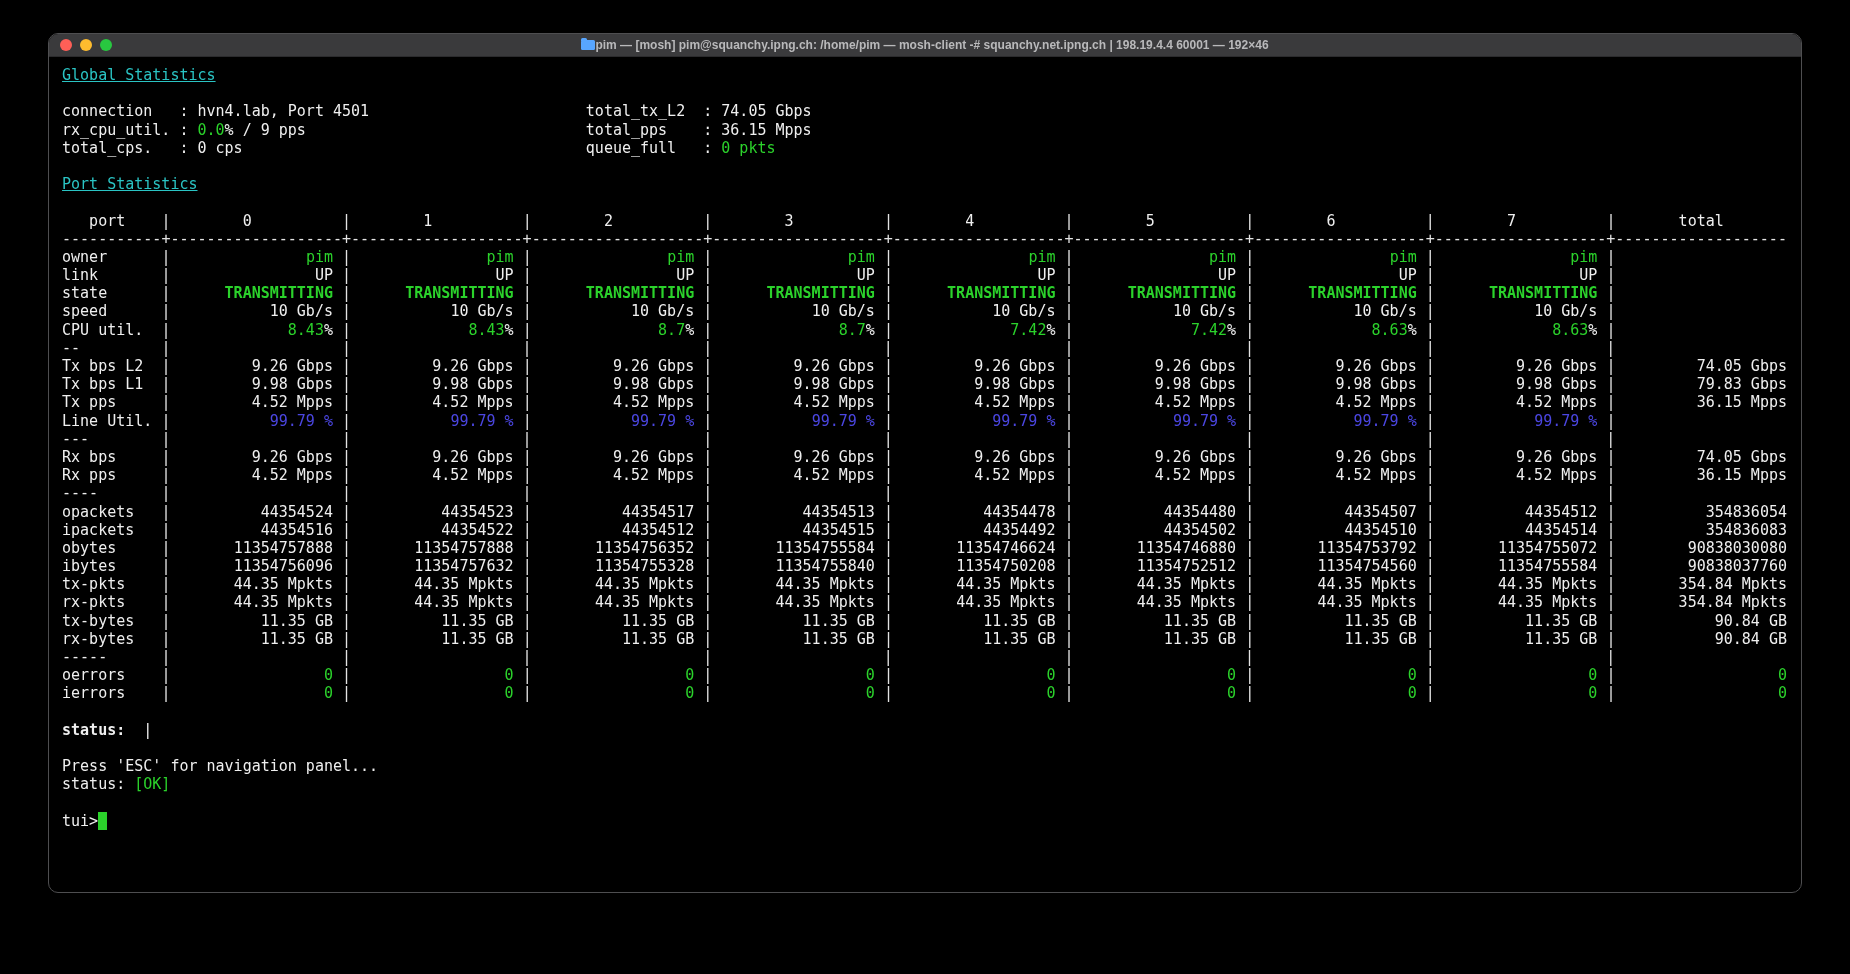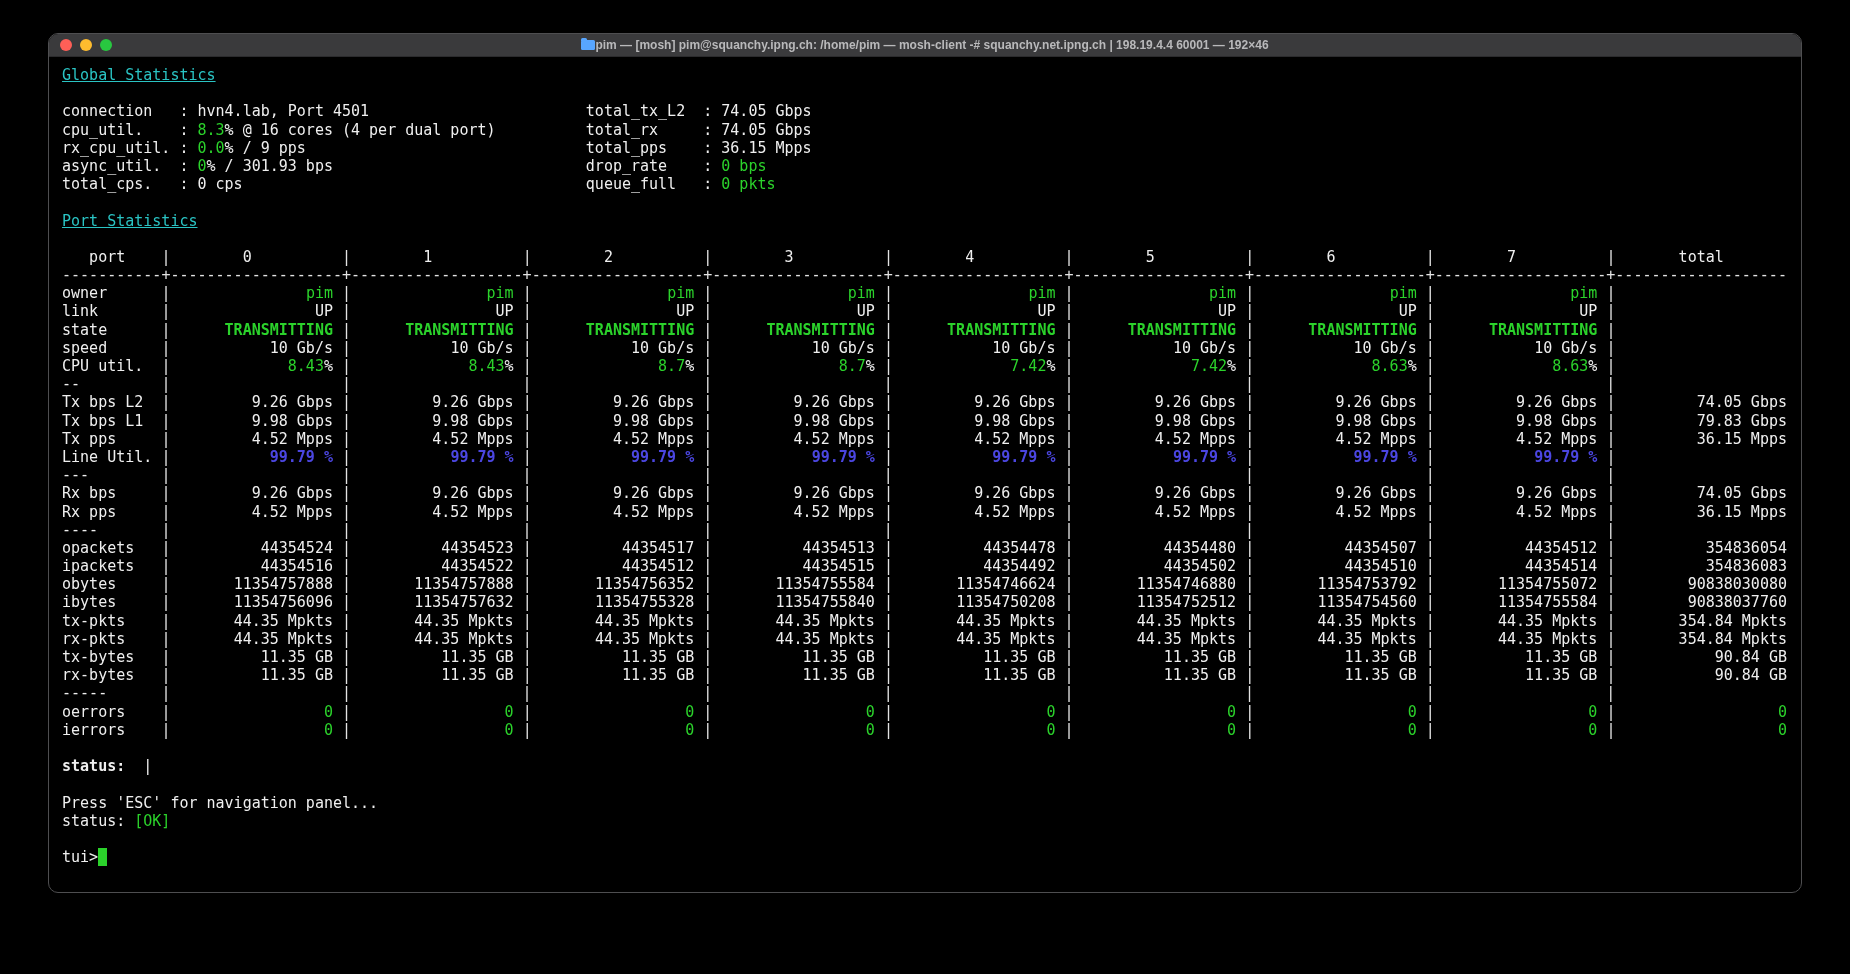--- a/index.html
+++ b/index.html
@@ -22,21 +22,21 @@
                display:inline-block;flex:0 0 auto;}
   .folder-icon:before{content:"";position:absolute;left:0;top:-2px;width:6px;height:3px;
                background:#58a6ff;border-radius:1.5px 1.5px 0 0;}
   .terminal{position:relative;height:854px;padding:9px 0 0 4px;box-sizing:border-box;
             font-size:15px;color:#efefef;}
   .line{height:18.2px;line-height:18.2px;white-space:pre;overflow:hidden;}
   .line span{white-space:pre;}
   .hd{color:#2ac4c4;text-decoration:underline;}
   .g{color:#2bd22b;}
   .gb{color:#2bd22b;font-weight:bold;}
-  .bl{color:#4b46e1;font-weight:bold;}
+  .bl{color:#4b46e1;font-weight:normal;}
   .p{color:#e3e3e3;}
   .b{font-weight:bold;}
   .cursor{background:#2bd22b;color:#2bd22b;}
   .tmux{position:absolute;left:0;right:0;bottom:0;height:19px;line-height:19px;background:#4c1d95;
         display:flex;justify-content:space-between;white-space:pre;font-size:12px;}
   .tmux-left{color:#eeeeee;}
   .tmux-right{color:#e3d52a;padding-right:20px;}
 </style>
 </head>
 <body>
@@ -52,23 +52,21 @@
       <div class="titlewrap">
         <span class="folder-icon"></span>
         <span>pim — [mosh] pim@squanchy.ipng.ch: /home/pim — mosh-client -# squanchy.net.ipng.ch | 198.19.4.4 60001 — 192×46</span>
       </div>
     </div>
     <div class="terminal">
       <div id="lines">
           <div class="line"><span> </span><span class="hd">Global Statistics</span></div>
           <div class="line"></div>
           <div class="line"><span> connection   : </span><span>hvn4.lab, Port 4501</span><span>                        </span><span>total_tx_L2  : </span><span>74.05 Gbps</span></div>
-          <div class="line"><span> cpu_util.    : </span><span class="g">8.3</span><span>% @ 16 cores (4 per dual port)</span><span>          </span><span>total_rx     : </span><span>74.05 Gbps</span></div>
           <div class="line"><span> rx_cpu_util. : </span><span class="g">0.0</span><span>% / 9 pps</span><span>                               </span><span>total_pps    : </span><span>36.15 Mpps</span></div>
-          <div class="line"><span> async_util.  : </span><span class="g">0</span><span>% / 301.93 bps</span><span>                            </span><span>drop_rate    : </span><span class="g">0 bps</span></div>
           <div class="line"><span> total_cps.   : </span><span>0 cps</span><span>                                      </span><span>queue_full   : </span><span class="g">0 pkts</span></div>
           <div class="line"></div>
           <div class="line"><span> </span><span class="hd">Port Statistics</span></div>
           <div class="line"></div>
           <div class="line"><span>    port    </span><span class="p">|</span><span>        0          </span><span class="p">|</span><span>        1          </span><span class="p">|</span><span>        2          </span><span class="p">|</span><span>        3          </span><span class="p">|</span><span>        4          </span><span class="p">|</span><span>        5          </span><span class="p">|</span><span>        6          </span><span class="p">|</span><span>        7          </span><span class="p">|</span><span>       total       </span></div>
           <div class="line"><span class="p"> -----------</span><span class="p">+-------------------+-------------------+-------------------+-------------------+-------------------+-------------------+-------------------+-------------------+-------------------</span></div>
           <div class="line"><span> owner      </span><span class="p">|               </span><span class="g">pim</span><span> </span><span class="p">|               </span><span class="g">pim</span><span> </span><span class="p">|               </span><span class="g">pim</span><span> </span><span class="p">|               </span><span class="g">pim</span><span> </span><span class="p">|               </span><span class="g">pim</span><span> </span><span class="p">|               </span><span class="g">pim</span><span> </span><span class="p">|               </span><span class="g">pim</span><span> </span><span class="p">|               </span><span class="g">pim</span><span> </span><span class="p">|</span><span>                   </span></div>
           <div class="line"><span> link       </span><span class="p">|                </span><span>UP</span><span> </span><span class="p">|                </span><span>UP</span><span> </span><span class="p">|                </span><span>UP</span><span> </span><span class="p">|                </span><span>UP</span><span> </span><span class="p">|                </span><span>UP</span><span> </span><span class="p">|                </span><span>UP</span><span> </span><span class="p">|                </span><span>UP</span><span> </span><span class="p">|                </span><span>UP</span><span> </span><span class="p">|</span><span>                   </span></div>
           <div class="line"><span> state      </span><span class="p">|      </span><span class="gb">TRANSMITTING</span><span> </span><span class="p">|      </span><span class="gb">TRANSMITTING</span><span> </span><span class="p">|      </span><span class="gb">TRANSMITTING</span><span> </span><span class="p">|      </span><span class="gb">TRANSMITTING</span><span> </span><span class="p">|      </span><span class="gb">TRANSMITTING</span><span> </span><span class="p">|      </span><span class="gb">TRANSMITTING</span><span> </span><span class="p">|      </span><span class="gb">TRANSMITTING</span><span> </span><span class="p">|      </span><span class="gb">TRANSMITTING</span><span> </span><span class="p">|</span><span>                   </span></div>
           <div class="line"><span> speed      </span><span class="p">|           </span><span>10 Gb/s</span><span> </span><span class="p">|           </span><span>10 Gb/s</span><span> </span><span class="p">|           </span><span>10 Gb/s</span><span> </span><span class="p">|           </span><span>10 Gb/s</span><span> </span><span class="p">|           </span><span>10 Gb/s</span><span> </span><span class="p">|           </span><span>10 Gb/s</span><span> </span><span class="p">|           </span><span>10 Gb/s</span><span> </span><span class="p">|           </span><span>10 Gb/s</span><span> </span><span class="p">|</span><span>                   </span></div>

